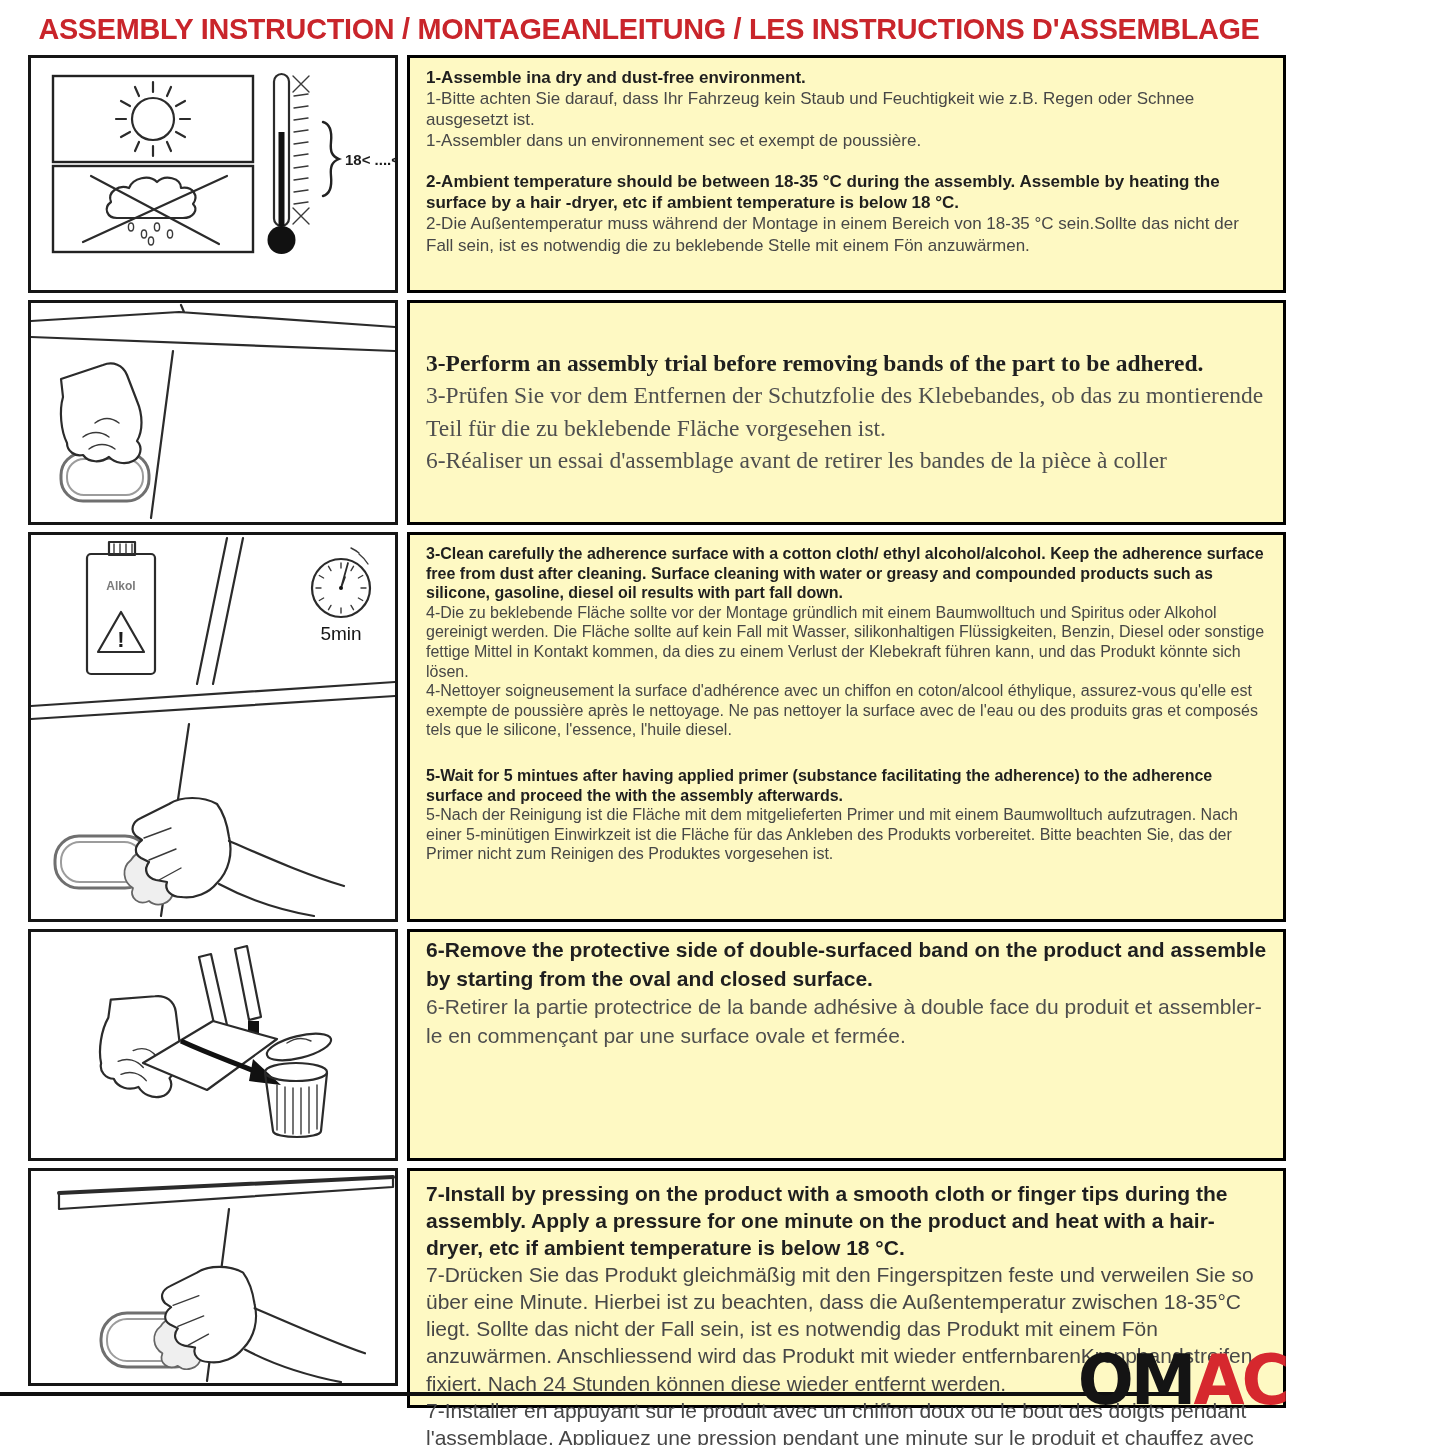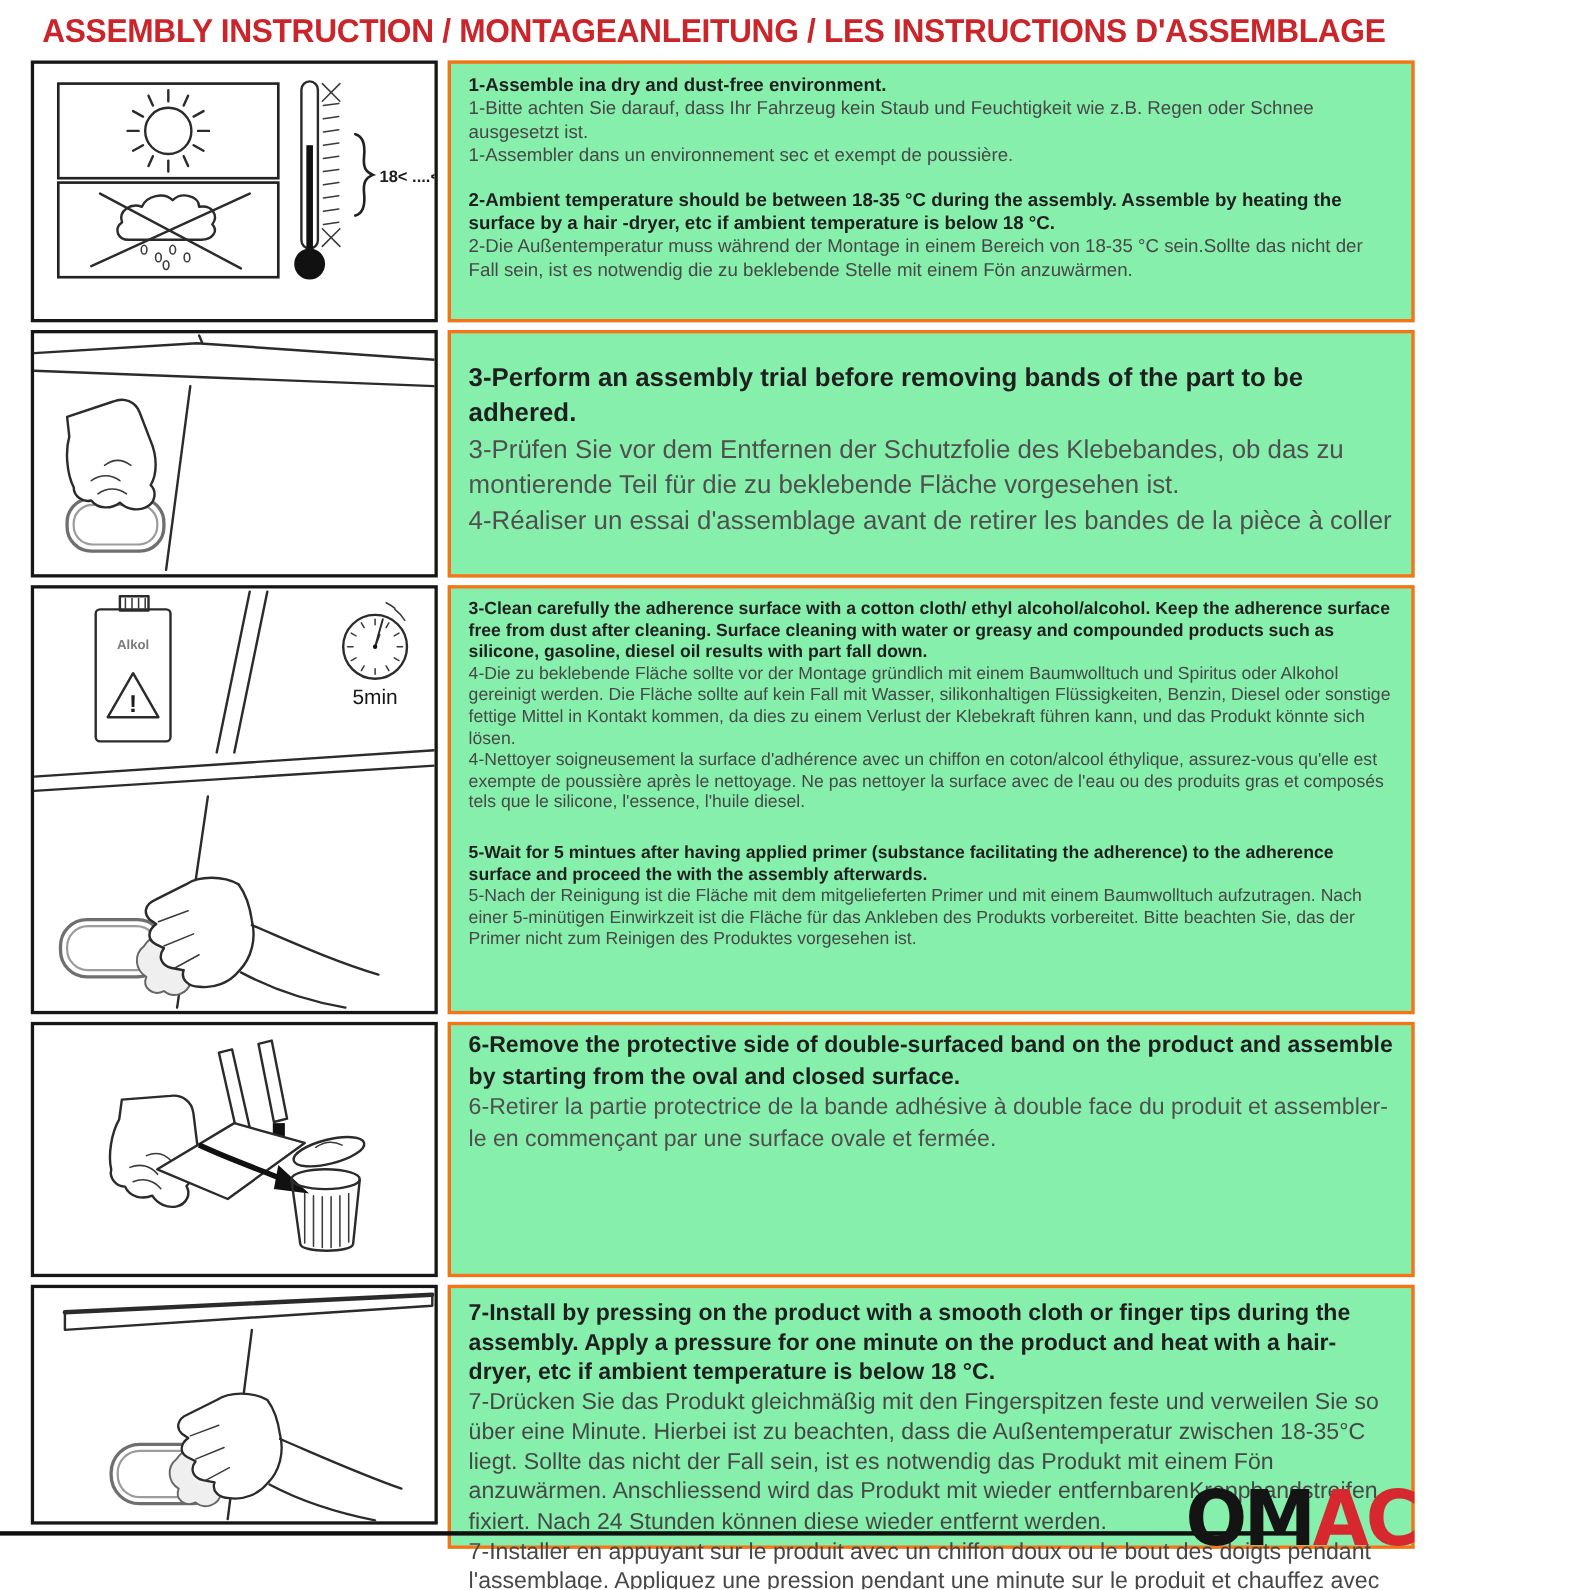--- a/index.html
+++ b/index.html
@@ -13,21 +13,21 @@
     letter-spacing:-0.3px; transform:scaleX(0.96); transform-origin:left center;
     white-space:nowrap;
   }
   .row { display:flex; gap:9px; margin:0 23px 7px 28px; align-items:flex-start; }
   .art {
     flex:none; width:370px; box-sizing:border-box;
     border:3px solid #161616; background:#fff;
   }
   .art svg { display:block; }
   .txt {
-    flex:1; box-sizing:border-box; border:3px solid #f97316; background:#86efac;
+    flex:1; box-sizing:border-box; border:3px solid #000000; background:#fef9c3;
     padding:9px 16px; color:#474747;
   }
   .txt p { margin:0; }
   p.b { color:#1f1f1f; font-weight:bold; }
   .f17 { font-size:17px; line-height:1.24; }
   .f16 { font-size:16px; line-height:1.225; }
   .f23 { font-size:23.5px; line-height:1.38; color:#4f4f4f; }
   .f21 { font-size:21px; line-height:1.36; color:#4f4f4f; }
   .f165 { font-size:21px; line-height:1.29; }
   .sp { height:20px; }
@@ -118,24 +118,24 @@
         <g>
           <rect class="ov1" x="30" y="148" width="88" height="48" rx="22"></rect>
           <rect class="ov2" x="36" y="154" width="76" height="36" rx="17"></rect>
         </g>
         <g>
           <path class="fw" d="M30,74 L72,60 C82,56 92,60 96,70 L106,96 C112,110 112,126 106,136 C112,142 110,152 102,156 C94,160 84,158 78,152 C70,158 58,158 52,150 C44,152 36,146 36,138 C30,126 28,106 32,92 Z"></path>
           <path class="thin" d="M64,118 C72,112 80,112 88,118 M52,132 C60,126 70,126 78,132 M58,144 C66,138 76,138 84,144"></path>
         </g>
       </svg>
     </div>
-    <div class="txt f23" style="height:225px; padding-top:24px;">
+    <div class="txt f23" style="height:225px; padding-top:44px;font-family:Liberation Serif, serif;">
       <p class="b">3-Perform an assembly trial before removing bands of the part to be adhered.</p>
       <p>3-Prüfen Sie vor dem Entfernen der Schutzfolie des Klebebandes, ob das zu montierende Teil für die zu beklebende Fläche vorgesehen ist.</p>
-      <p>4-Réaliser un essai d'assemblage avant de retirer les bandes de la pièce à coller</p>
+      <p>6-Réaliser un essai d'assemblage avant de retirer les bandes de la pièce à coller</p>
     </div>
   </div>
 
   <div class="row" style="height:390px">
     <div class="art" style="height:390px">
       <svg viewBox="0 0 364 378" width="364" height="384">
         <g>
           <rect class="st" x="56" y="16" width="68" height="120" rx="4"></rect>
           <rect class="st" x="78" y="4" width="26" height="13"></rect>
           <path class="thin" d="M83,6 L83,15 M89,6 L89,15 M95,6 L95,15 M101,6 L101,15"></path>

